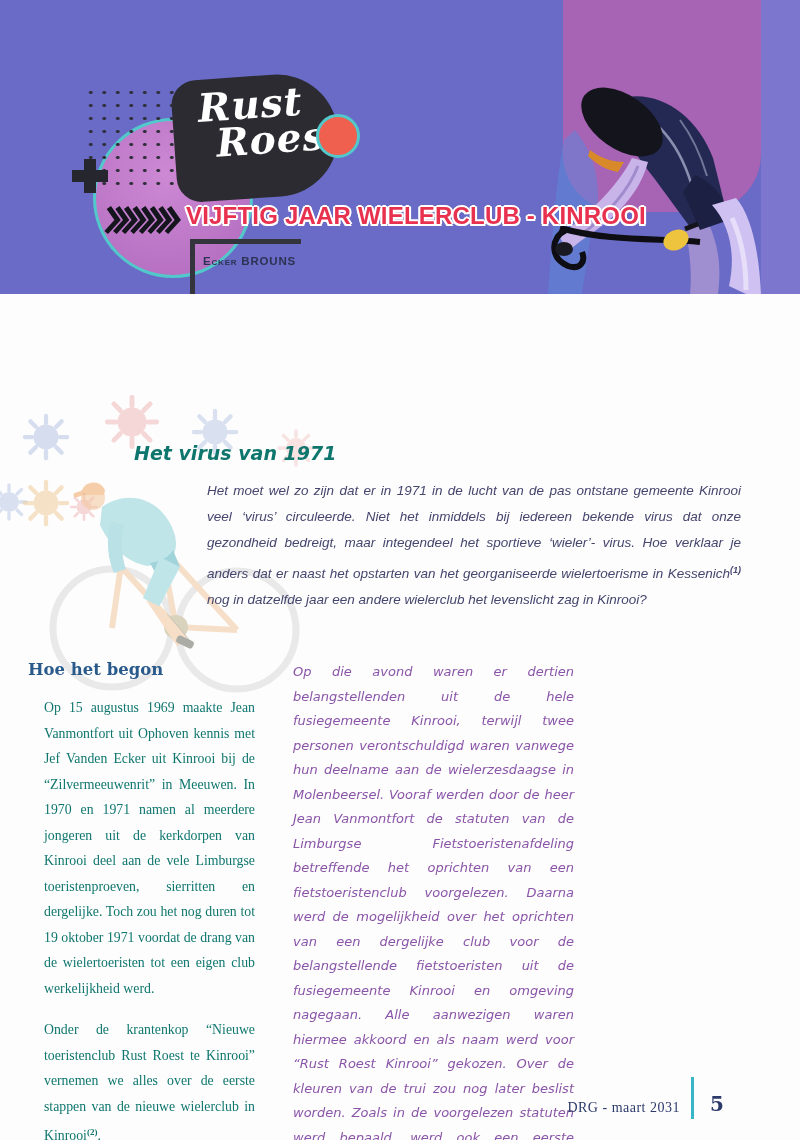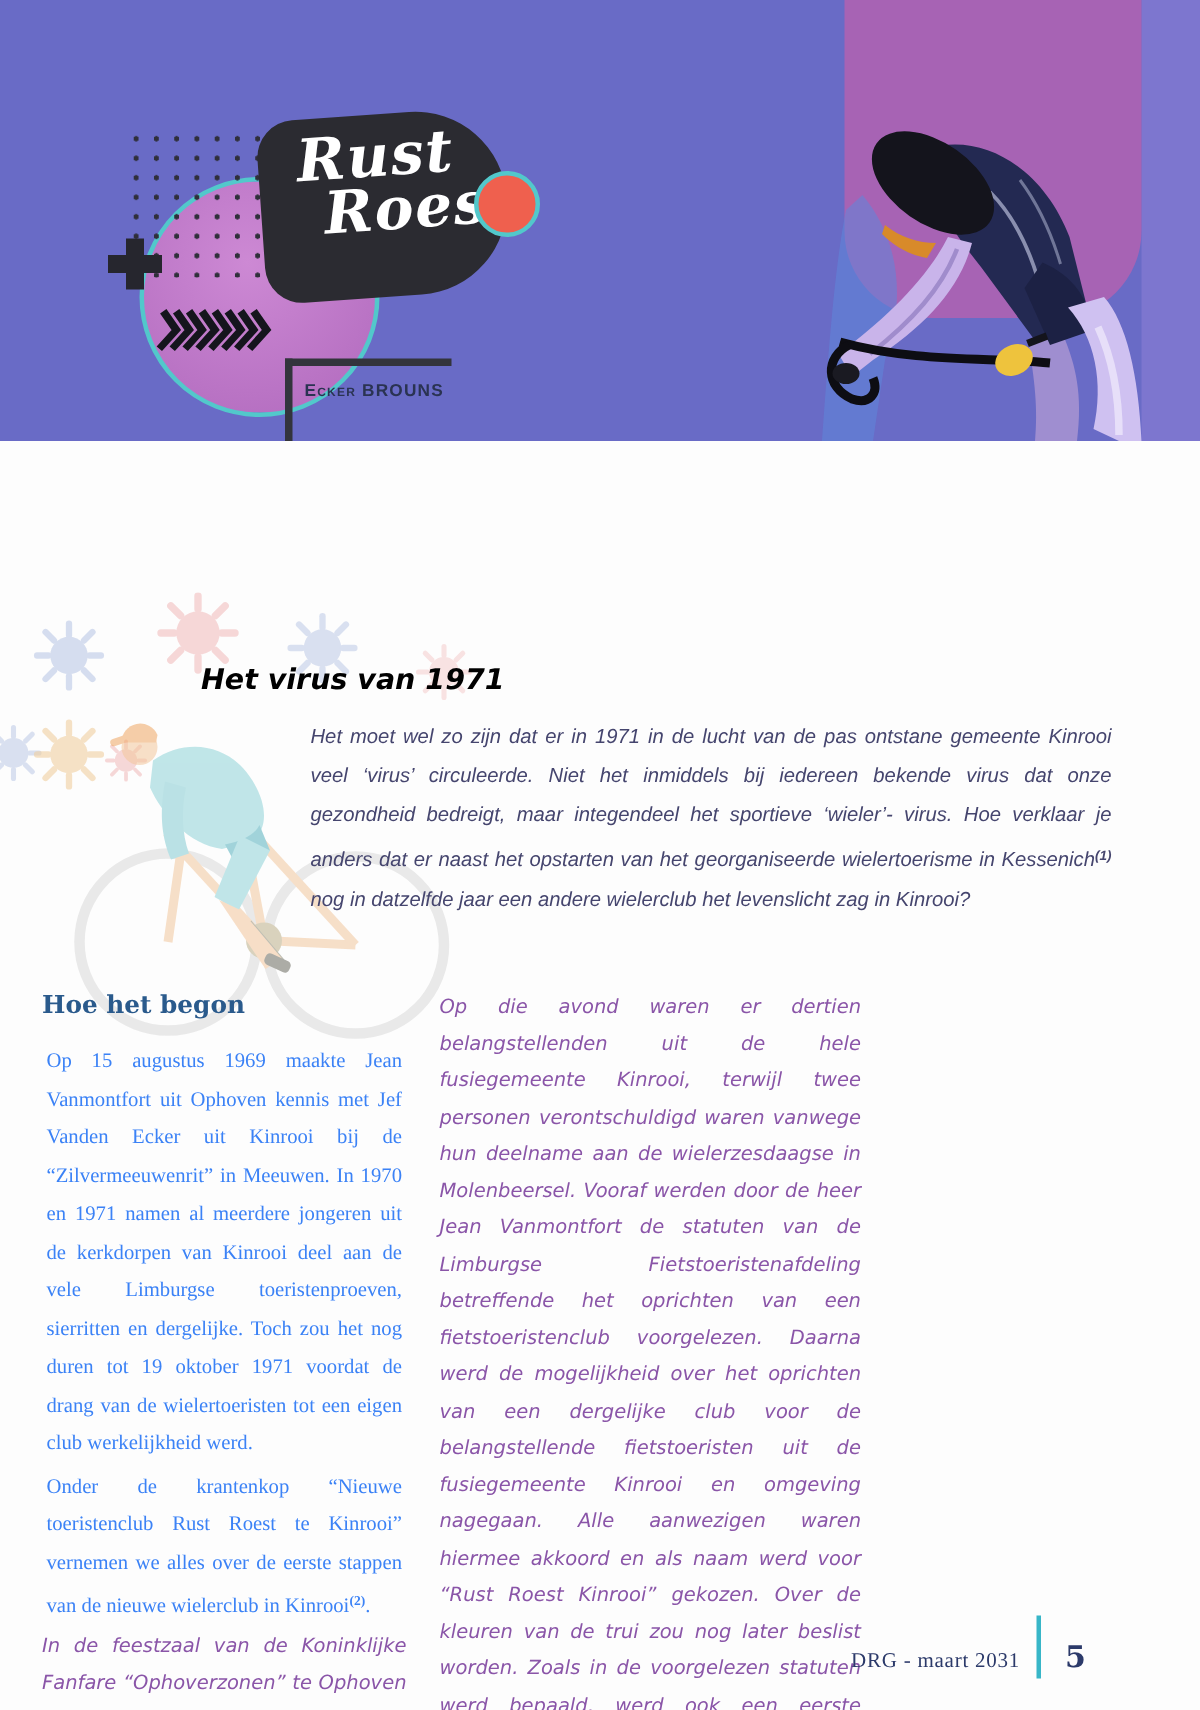--- a/index.html
+++ b/index.html
@@ -30,32 +30,32 @@
     text-shadow:-2px 0 #fff,2px 0 #fff,0 -2px #fff,0 2px #fff,-1.5px -1.5px #fff,1.5px -1.5px #fff,-1.5px 1.5px #fff,1.5px 1.5px #fff;}
   .corner-bracket{position:absolute;left:190px;top:239px;width:106px;height:54px;
     border-top:5px solid #33343c;border-left:5px solid #33343c;}
   .hero-author{position:absolute;left:203px;top:255px;font-size:11.5px;font-weight:700;
     letter-spacing:0.8px;color:#2a3352;font-variant-caps:small-caps;}
   .cyclist{position:absolute;left:520px;top:58px;}
 
   
   .watermark{position:absolute;left:0;top:395px;}
   .virus-heading{position:absolute;left:134px;top:442px;margin:0;font-size:19px;font-weight:700;
-    font-style:italic;color:#000000;font-family:"DejaVu Sans",sans-serif;}
+    font-style:italic;color:#0f766e;font-family:"DejaVu Sans",sans-serif;}
   .intro{position:absolute;left:207px;top:478px;width:534px;margin:0;text-align:justify;
     font-family:Liberation Sans, sans-serif;font-style:italic;font-weight:500;
     font-size:13.5px;line-height:26px;color:#45456e;}
   .intro sup,.bodytext sup{font-size:9px;font-weight:700;position:relative;top:1px;}
 
   .col-left{position:absolute;left:28px;top:660px;width:243px;}
   .col-right{position:absolute;left:293px;top:660px;width:281px;}
   .col-heading{margin:0 0 15px 0;font-family:"DejaVu Serif",serif;font-size:16.5px;
     font-weight:700;color:#2a5a8c;}
-  .bodytext{margin:3px;text-align:justify;font-family:"Liberation Serif",serif;
-    font-size:13.8px;line-height:25.5px;color:#3b82f6;}
+  .bodytext{margin:16px;text-align:justify;font-family:"Liberation Serif",serif;
+    font-size:13.8px;line-height:25.5px;color:#0f766e;}
   .purple-italic{margin:0;text-align:justify;font-family:"DejaVu Sans",sans-serif;
     font-style:italic;font-size:13px;line-height:24.5px;color:#8a55a8;}
 
   
   .footer-journal{position:absolute;left:500px;top:1100px;width:180px;text-align:right;
     font-family:"Liberation Serif",serif;font-size:14px;color:#2c3a6a;letter-spacing:0.5px;}
   .footer-line{position:absolute;left:691px;top:1077px;width:2.5px;height:42px;background:#38b6c8;}
   .footer-page{position:absolute;left:710px;top:1092px;font-family:"DejaVu Serif",serif;
     font-size:20px;font-weight:700;color:#2c3a6a;}
 </style>
@@ -107,20 +107,21 @@
           <polyline points="11.6,1.5 21.6,14 11.6,26.5"></polyline>
         <polyline points="20.2,1.5 30.2,14 20.2,26.5"></polyline>
           <polyline points="28.8,1.5 38.8,14 28.8,26.5"></polyline>
         <polyline points="37.4,1.5 47.4,14 37.4,26.5"></polyline>
           <polyline points="46,1.5 56,14 46,26.5"></polyline>
         <polyline points="54.6,1.5 64.6,14 54.6,26.5"></polyline>
           <polyline points="63.2,1.5 73.2,14 63.2,26.5"></polyline>
       </g>
     </svg>
 
+    <h1 class="hero-title">VIJFTIG JAAR WIELERCLUB - KINROOI</h1>
     <div class="corner-bracket"></div>
     <div class="hero-author">Ecker BROUNS</div>
   </header>
 
   <svg class="watermark" width="760" height="300" viewBox="0 0 760 300">
     <defs>
       <g id="virus">
         <circle cx="0" cy="0" r="10" fill="currentColor"></circle>
         <g stroke="currentColor" stroke-width="3.4" stroke-linecap="round">
           <line x1="11" y1="0" x2="17" y2="0"></line>

